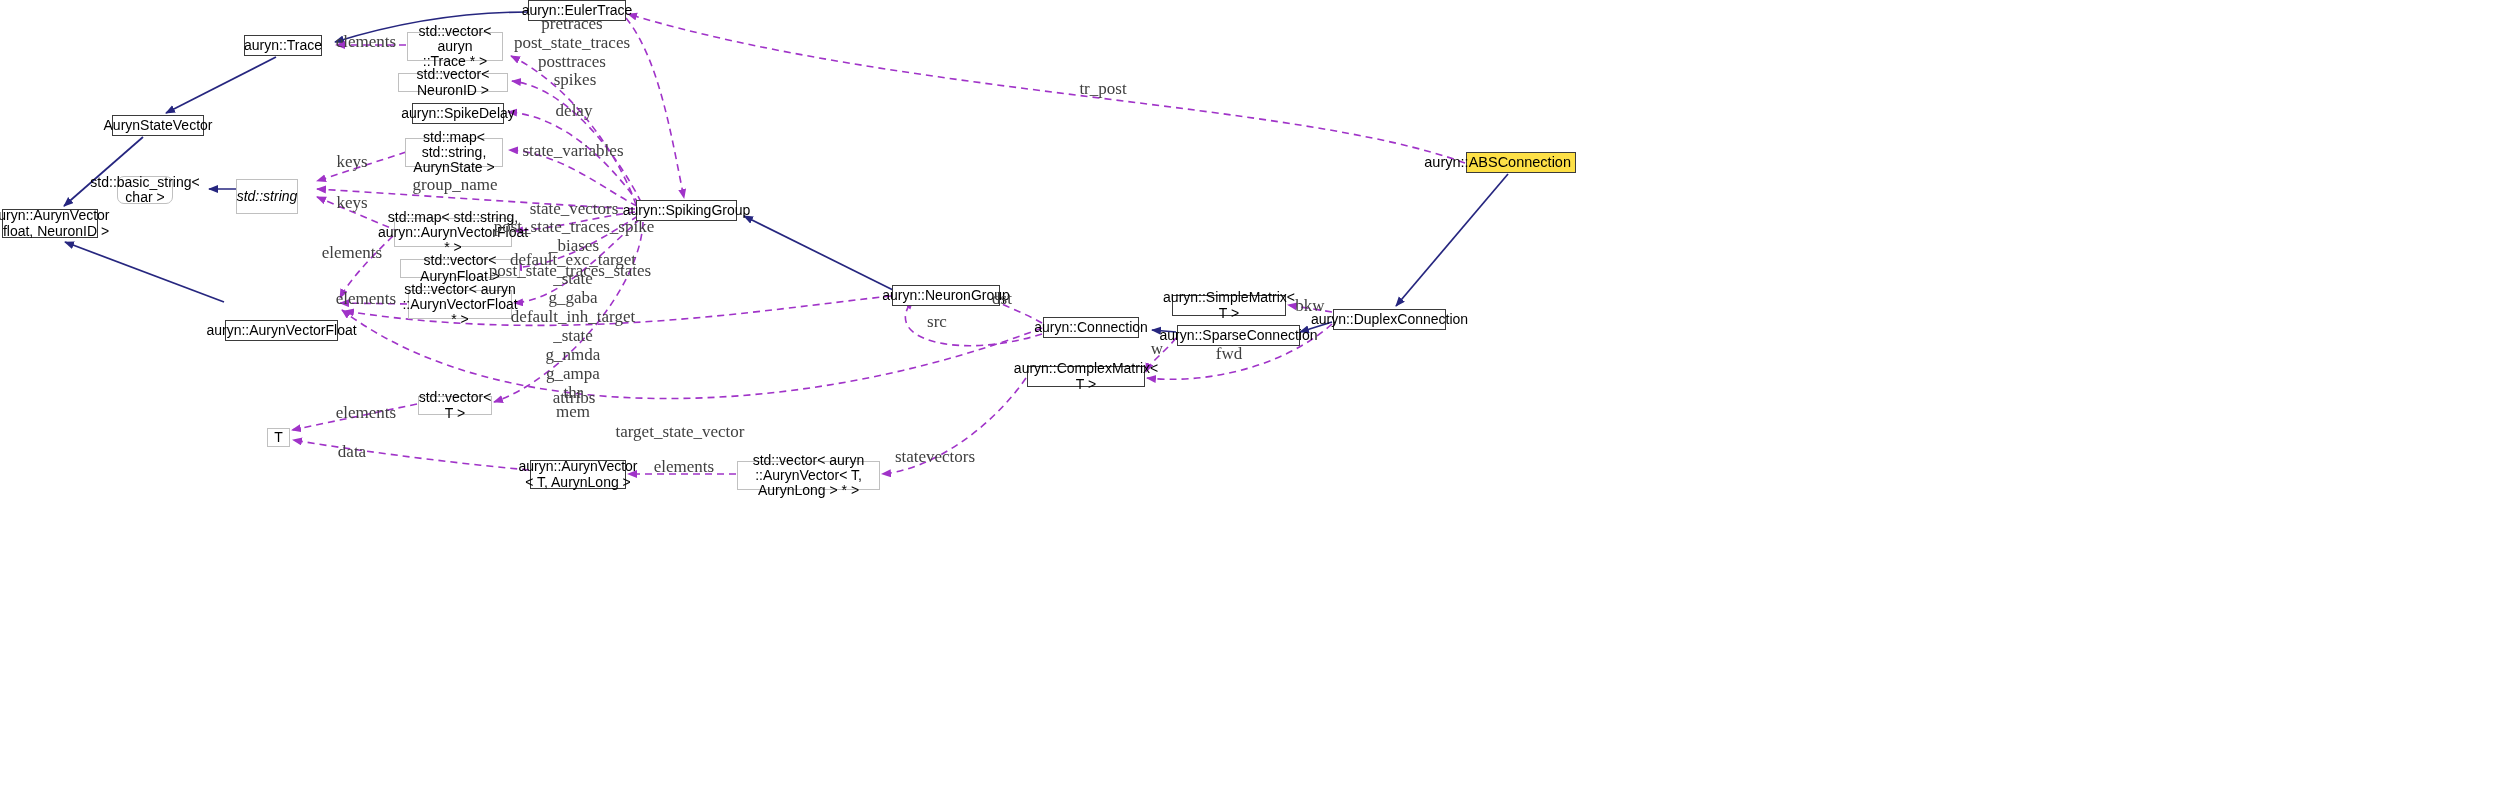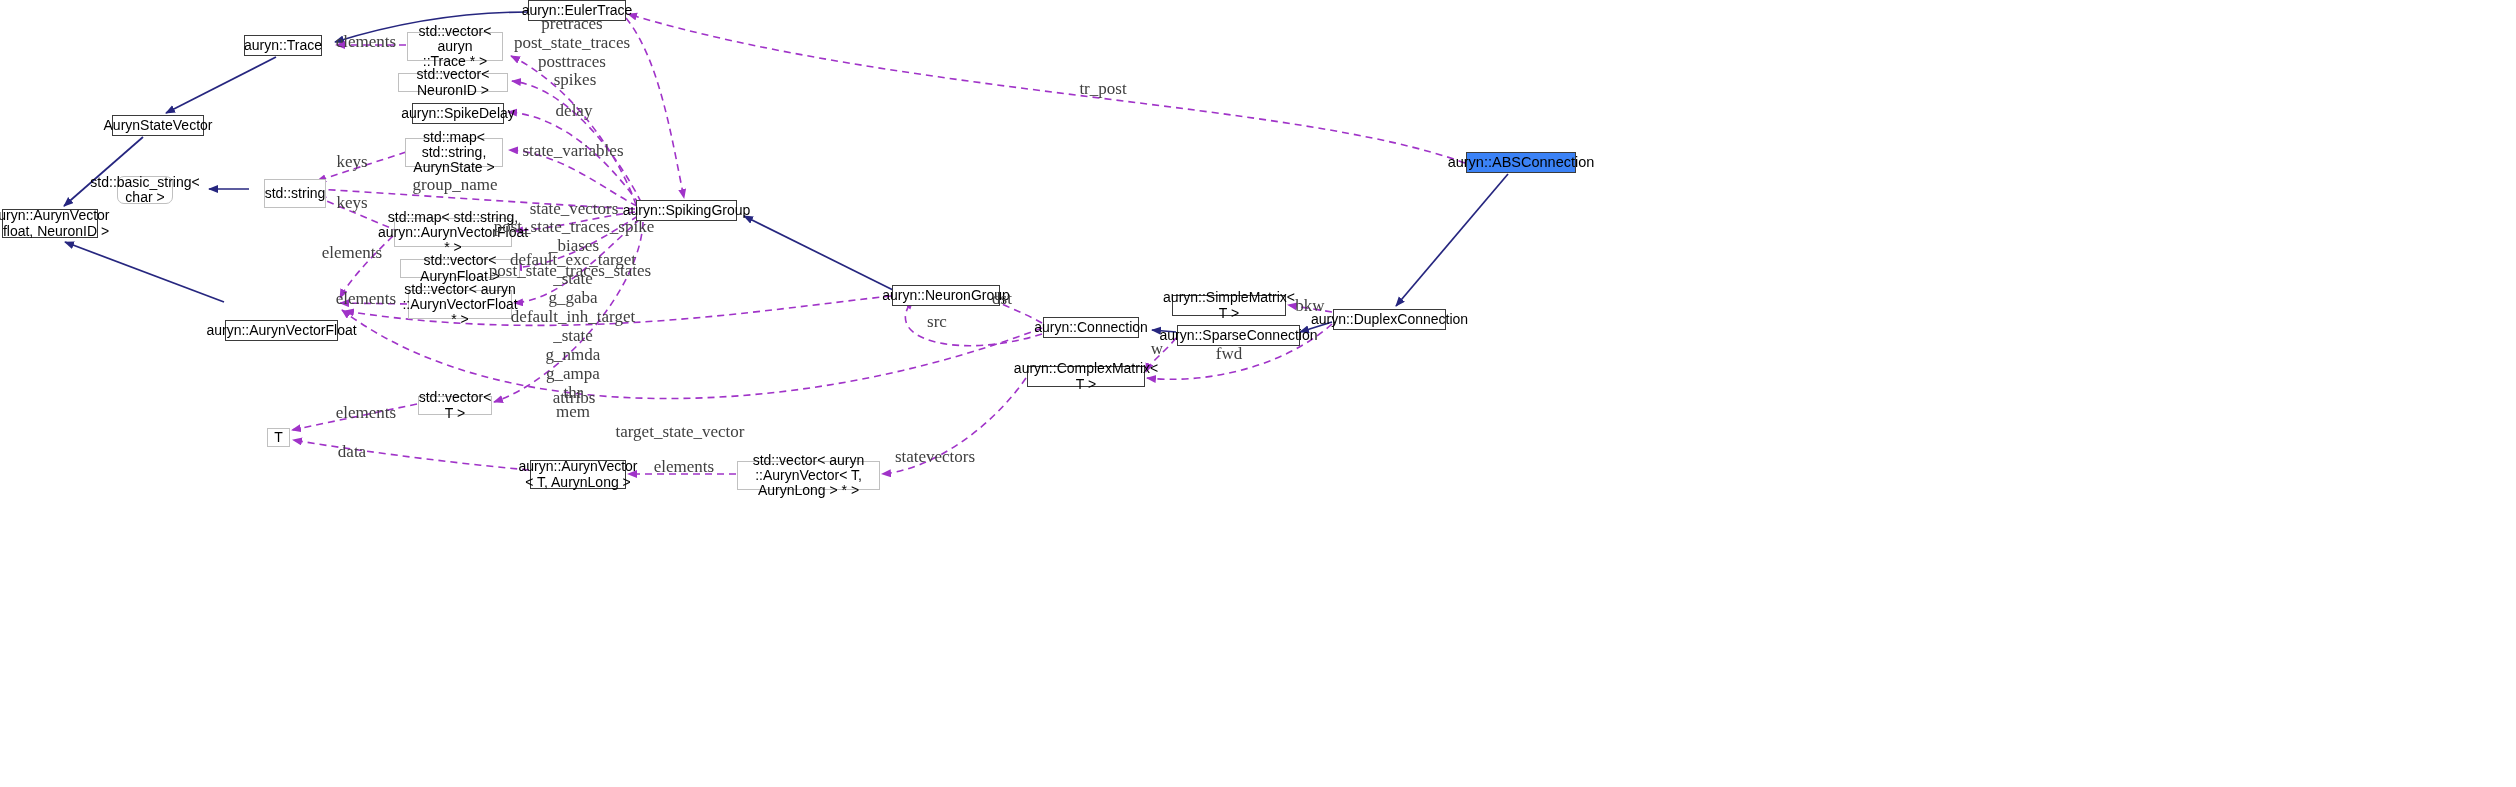--- a/index.html
+++ b/index.html
@@ -18,21 +18,21 @@
     display:flex;align-items:center;justify-content:center;
     text-align:center;
     background:#ffffff;
     color:#000000;
     line-height:1.08;
     white-space:pre-line;
     padding:1px 4px;
   }
   .node.lib{border:1.6px solid #3b3b3b;font-size:14px;}
   .node.std{border:1.2px solid #c0c0c0;font-size:14px;}
-  .node.current{border:1.6px solid #3b3b3b;background:#3b82f6;font-size:14.5px;}
+  .node.current{border:1.6px solid #3b3b3b;background:#fde047;font-size:14.5px;justify-content:flex-end;}
   .elabel{
     position:absolute;
     font-size:17px;
     color:#404040;
     text-align:center;
     line-height:1.12;
     white-space:pre-line;
     transform:translate(-50%,-50%);
     background:transparent;
     font-family:Liberation Serif, serif;
@@ -101,21 +101,21 @@
       <div class="node lib" style="left: 244px; top: 35px; width: 78px; height: 21px;"><span>auryn::Trace</span></div>
       <div class="node std" style="left: 407px; top: 32px; width: 96px; height: 29px;"><span>std::vector&lt; auryn
 ::Trace * &gt;</span></div>
       <div class="node std" style="left: 398px; top: 73px; width: 110px; height: 19px;"><span>std::vector&lt; NeuronID &gt;</span></div>
       <div class="node lib" style="left: 412px; top: 103px; width: 92px; height: 21px;"><span>auryn::SpikeDelay</span></div>
       <div class="node std" style="left: 405px; top: 138px; width: 98px; height: 29px;"><span>std::map&lt; std::string,
 AurynState &gt;</span></div>
       <div class="node lib" style="left: 112px; top: 115px; width: 92px; height: 21px; align-items: center;"><span>AurynStateVector</span></div>
       <div class="node std" style="left: 117px; top: 176px; width: 56px; height: 28px; border-radius: 7px;"><span>std::basic_string&lt;
 char &gt;</span></div>
-      <div class="node std" style="left: 264px; top: 179px; width: 62px; height: 29px;"><span>std::string</span></div>
+      <div class="node std" style="left: 236px; top: 179px; width: 62px; height: 35px; font-style: italic;"><span>std::string</span></div>
       <div class="node lib" style="left: 2px; top: 209px; width: 96px; height: 29px;"><span>auryn::AurynVector
 &lt; float, NeuronID &gt;</span></div>
       <div class="node lib" style="left: 636px; top: 200px; width: 101px; height: 21px;"><span>auryn::SpikingGroup</span></div>
       <div class="node std" style="left: 394px; top: 218px; width: 118px; height: 29px;"><span>std::map&lt; std::string,
 auryn::AurynVectorFloat * &gt;</span></div>
       <div class="node std" style="left: 400px; top: 259px; width: 120px; height: 19px;"><span>std::vector&lt; AurynFloat &gt;</span></div>
       <div class="node lib" style="left: 225px; top: 294px; width: 113px; height: 21px; margin-top: 26px;"><span>auryn::AurynVectorFloat</span></div>
       <div class="node std" style="left: 408px; top: 290px; width: 104px; height: 29px;"><span>std::vector&lt; auryn
 ::AurynVectorFloat * &gt;</span></div>
       <div class="node lib" style="left: 892px; top: 285px; width: 108px; height: 21px;"><span>auryn::NeuronGroup</span></div>

